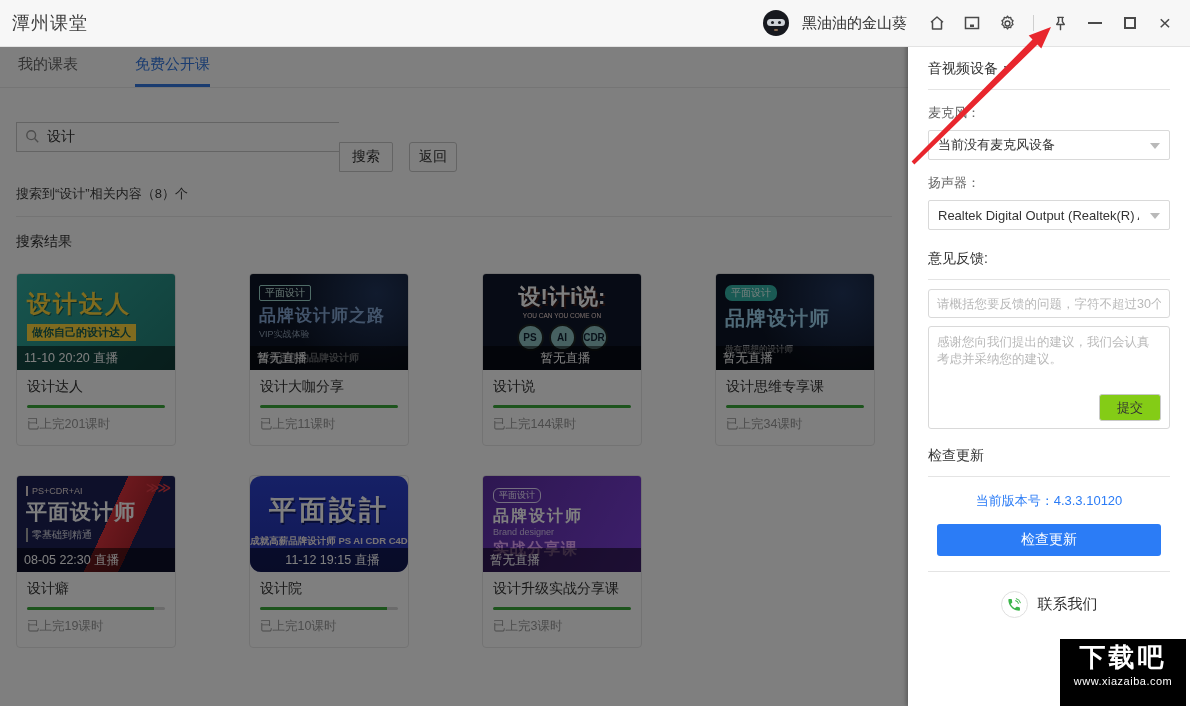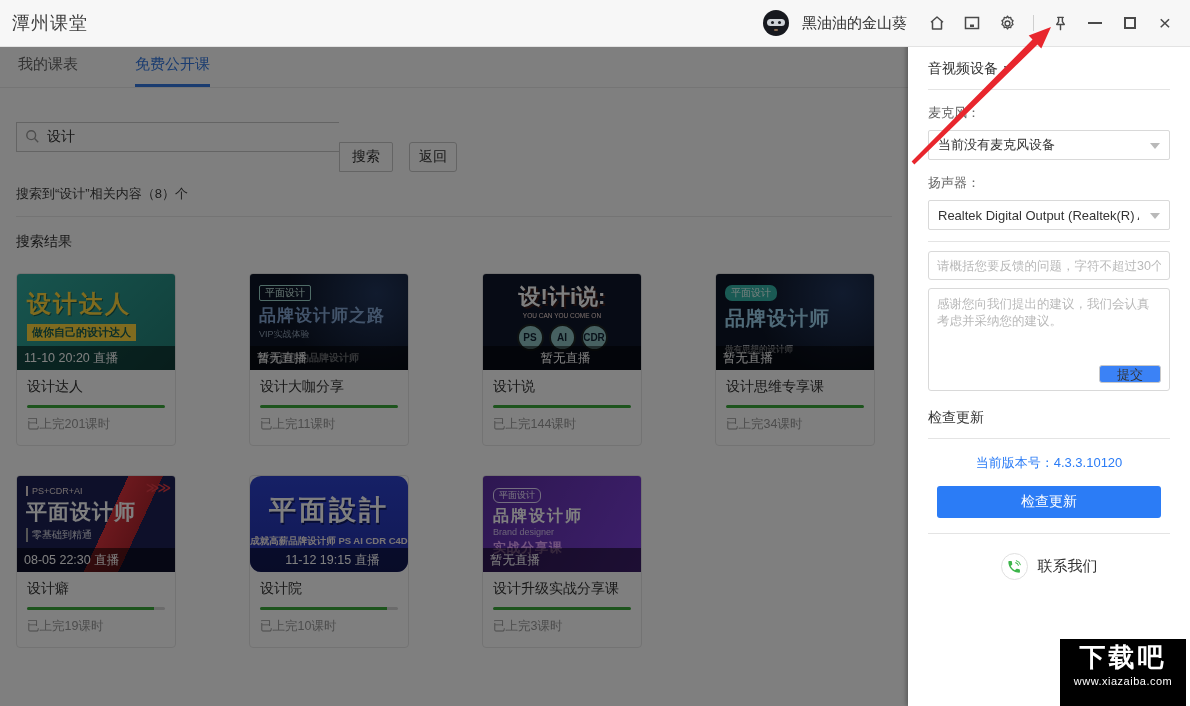--- a/index.html
+++ b/index.html
@@ -107,21 +107,21 @@
   .t5 .big { font-size:21px; font-weight:bold; color:#fff; margin-top:2px; letter-spacing:1px; }
   .t5 .s1 { font-size:10px; color:#e0e0e8; margin-top:2px; border-left:2px solid #aaa; padding-left:4px; }
   .t5 .chev { position:absolute; right:6px; top:4px; color:#e23c46; font-size:13px; font-weight:bold; letter-spacing:-2px; }
   .t6 { background:linear-gradient(180deg,#2c41cd 0%,#2331a8 100%); text-align:center; padding-top:16px;border-radius:11px; }
   .t6 .big { font-size:27px; font-weight:bold; color:#fff; letter-spacing:3px; text-shadow:1px 2px 0 #101a66; }
   .t6 .s1 { font-size:9.5px; color:#f2e9e9; margin-top:7px; font-weight:bold; white-space:nowrap; }
   .t7 { background:linear-gradient(120deg,#5c2ea2 0%,#7b3fd8 100%); padding:8px 8px 0 10px; }
   .t7 .badge7 { display:inline-block; border:1px solid #e8ddff; color:#f0e8ff; font-size:9px; padding:0 5px; border-radius:6px; }
   .t7 .big { font-size:16px; font-weight:bold; color:#fff; letter-spacing:2px; margin-top:3px; }
   .t7 .s1 { font-size:9px; color:#d9c8f2; }
-  .t7 .s2 { font-size:13px; font-weight:bold; color:#e8a9ff; margin-top:2px; letter-spacing:1px; }
+  .t7 .s2 { font-size:16px; font-weight:bold; color:#e8a9ff; margin-top:2px; letter-spacing:1px; }
 
   
   .dim-overlay { position:absolute; left:0; top:41px; width:908px; bottom:0; background:rgba(0,0,0,.5); z-index:10; }
 
   
   .sidebar {
     position:absolute; left:908px; top:41px; right:0; bottom:0; background:#fff;
     box-shadow:-2px 0 4px rgba(0,0,0,.28); padding:19px 20px 0 20px; z-index:15;
   }
   .sb-heading { font-size:14px; color:#333; }
@@ -141,22 +141,22 @@
     margin-top:9px; width:100%; height:29px; border:1px solid #d9d9d9; border-radius:3px;
     padding:0 8px; font-size:12.5px; color:#333; outline:none; font-family:inherit;
   }
   .fb-input::placeholder, .fb-textarea::placeholder { color:#b9b9b9; }
   .fb-box { margin-top:8px; border:1px solid #d9d9d9; border-radius:3px; height:103px; position:relative; }
   .fb-textarea {
     width:100%; height:62px; border:none; outline:none; resize:none;
     padding:7px 8px; font-size:12.5px; color:#333; font-family:inherit; background:transparent;
   }
   .btn-submit {
-    position:absolute; right:8px; bottom:7px; width:62px; height:18px;
-    background:#3b82f6; border:1px solid #c9c9c9; border-radius:3px;
+    position:absolute; right:8px; bottom:7px; width:62px; height:27px;
+    background:#84cc16; border:1px solid #c9c9c9; border-radius:3px;
     font-size:13px; color:#333; cursor:pointer; font-family:inherit;
   }
   .version { margin-top:15px; text-align:center; font-size:13px; color:#2b7cf6; }
   .btn-update {
     display:block; margin:14px auto 0 auto; width:224px; height:32px;
     background:#2b7cf6; border:none; border-radius:3px; color:#fff; font-size:14px;
     cursor:pointer; font-family:inherit;
   }
   .contact-row { margin-top:19px; display:flex; align-items:center; justify-content:center; gap:10px; cursor:pointer; }
   .contact-icon {
@@ -388,20 +388,21 @@
     <span class="val">当前没有麦克风设备</span>
     <span class="caret"></span>
   </div>
 
   <div class="sb-label">扬声器：</div>
   <div class="select">
     <span class="val">Realtek Digital Output (Realtek(R) Au</span>
     <span class="caret"></span>
   </div>
 
+  <div class="sb-label" style="margin-top:20px; font-size:14px; color:#333;">意见反馈:</div>
   <div class="sb-divider"></div>
   <input class="fb-input" type="text" placeholder="请概括您要反馈的问题，字符不超过30个..." style="">
   <div class="fb-box">
     <textarea class="fb-textarea" placeholder="感谢您向我们提出的建议，我们会认真考虑并采纳您的建议。" style=""></textarea>
     <button class="btn-submit">提交</button>
   </div>
 
   <div class="sb-heading" style="margin-top:18px;">检查更新</div>
   <div class="sb-divider"></div>
   <div class="version">当前版本号：4.3.3.10120</div>

